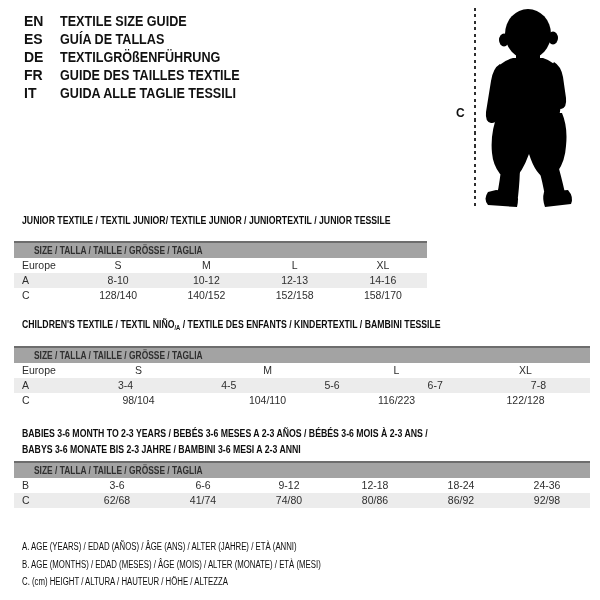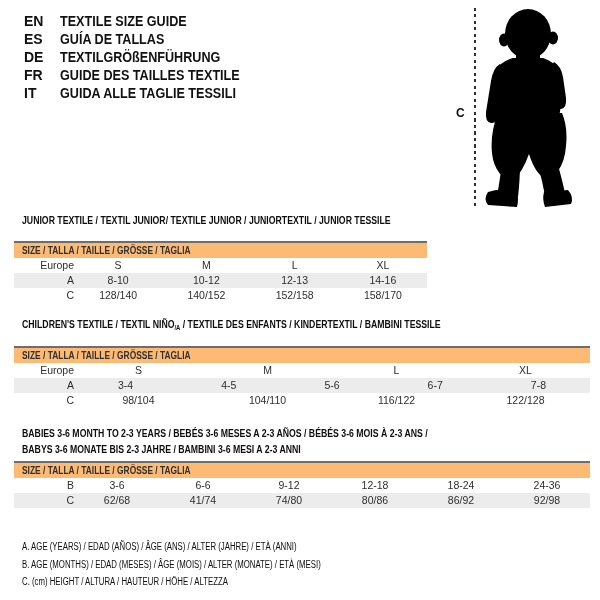--- a/index.html
+++ b/index.html
@@ -25,27 +25,27 @@
   
   .tbl-title{position:absolute;left:22px;margin:0;font-weight:bold;font-size:10.5px;
     white-space:nowrap;transform:scaleX(.83);transform-origin:0 0;color:#0d0d0d}
   .tbl-title .line{display:block;line-height:16px}
   .tbl-title .sub{font-size:7px;vertical-align:-2px}
 
   
   .tbl{position:absolute;left:14px;font-size:10.5px;color:#2e2e2e}
   .tbl.w-junior{width:413px}
   .tbl.w-full{width:576px}
-  .tbl-head{background:#fdba74;border-top:2px solid #6d6d6d;height:15px;line-height:15px;
-    padding-left:8px;font-weight:bold;color:#2f2f2f;overflow:hidden;white-space:nowrap}
+  .tbl-head{background:#a3a3a3;border-top:2px solid #6d6d6d;height:15px;line-height:15px;
+    padding-left:20px;font-weight:bold;color:#2f2f2f;overflow:hidden;white-space:nowrap}
   .tbl-head .hd{display:inline-block;transform:scaleX(.8);transform-origin:0 50%}
   .trow{display:flex;height:15px;line-height:15px;align-items:center}
   .trow.shaded{background:#ececec}
   .cell{flex:1;text-align:center;white-space:nowrap}
-  .cell.label{flex:0 0 52px;padding-left:8px;text-align:right}
+  .cell.label{flex:0 0 52px;padding-left:8px;text-align:left}
 
   
   .footnotes{position:absolute;left:22px;top:538px;font-weight:normal;font-size:10px;color:#0d0d0d}
   .footnotes .fline{height:17.5px;line-height:17.5px;white-space:nowrap;
     transform:scaleX(.78);transform-origin:0 50%}
 </style>
 </head>
 <body>
 
 <div class="lang-block">
@@ -139,21 +139,21 @@
     <span class="cell">3-4</span>
     <span class="cell">4-5</span>
     <span class="cell">5-6</span>
     <span class="cell">6-7</span>
     <span class="cell">7-8</span>
   </div>
   <div class="trow">
     <span class="cell label">C</span>
     <span class="cell">98/104</span>
     <span class="cell">104/110</span>
-    <span class="cell">116/122</span>
+    <span class="cell">116/223</span>
     <span class="cell">122/128</span>
   </div>
 </div>
 
 <h2 class="tbl-title" style="top:425px">
   <span class="line">BABIES 3-6 MONTH TO 2-3 YEARS / BEBÉS 3-6 MESES A 2-3 AÑOS / BÉBÉS 3-6 MOIS À 2-3 ANS /</span>
   <span class="line">BABYS 3-6 MONATE BIS 2-3 JAHRE / BAMBINI 3-6 MESI A 2-3 ANNI</span>
 </h2>
 <div class="tbl w-full" style="top:461px">
   <div class="tbl-head">

